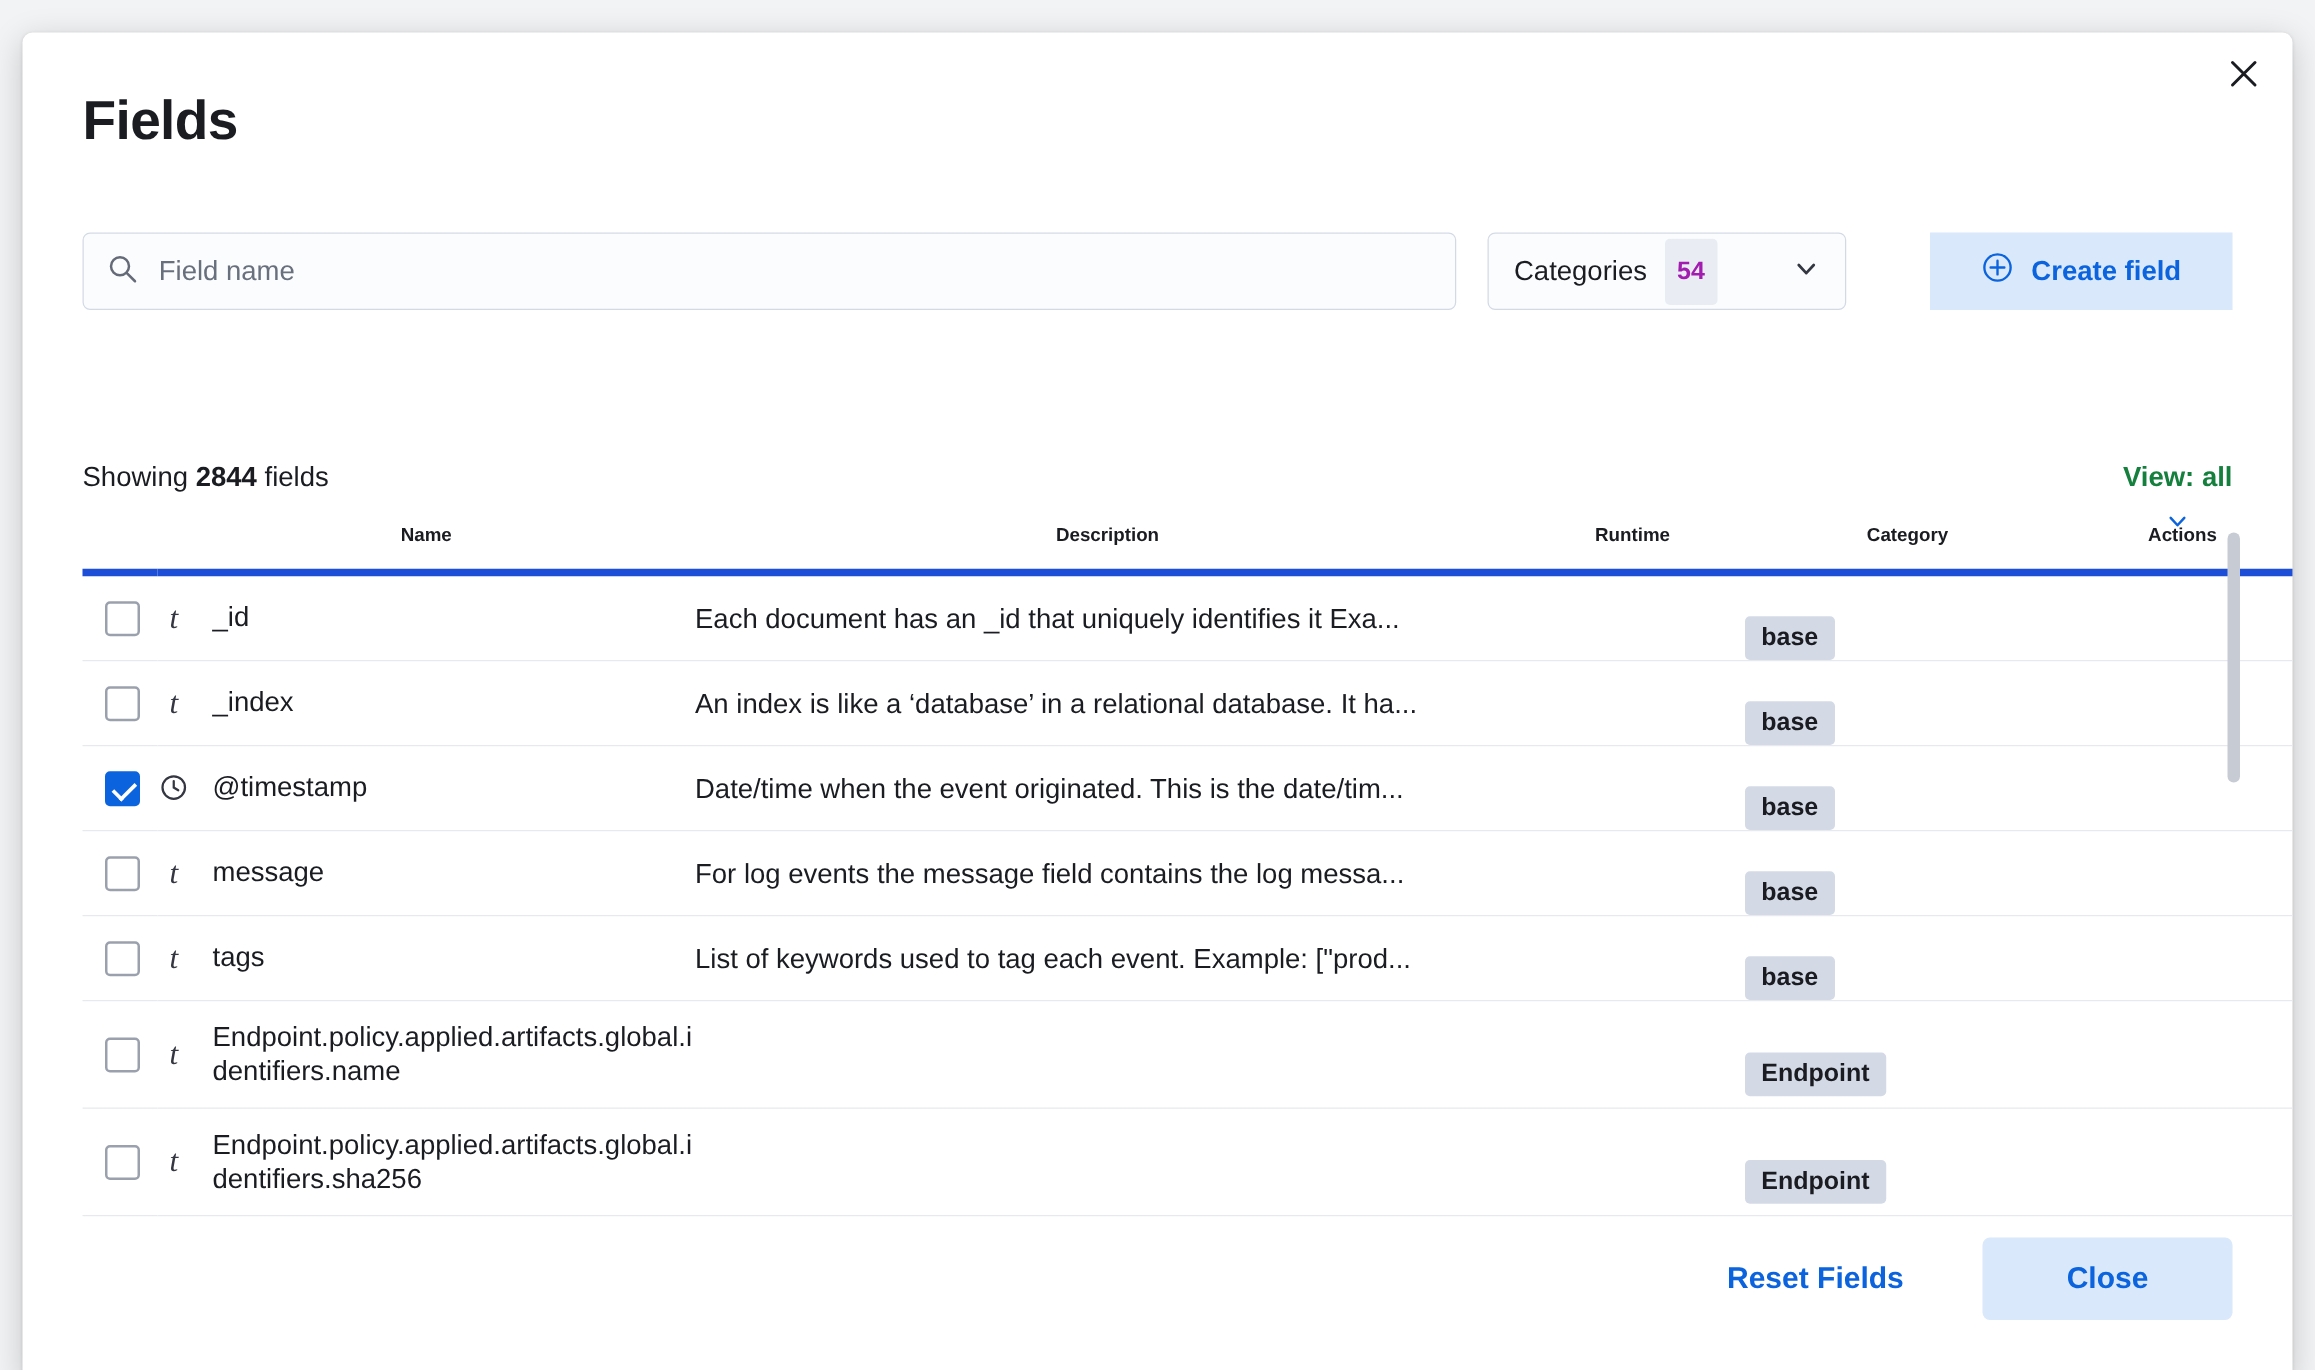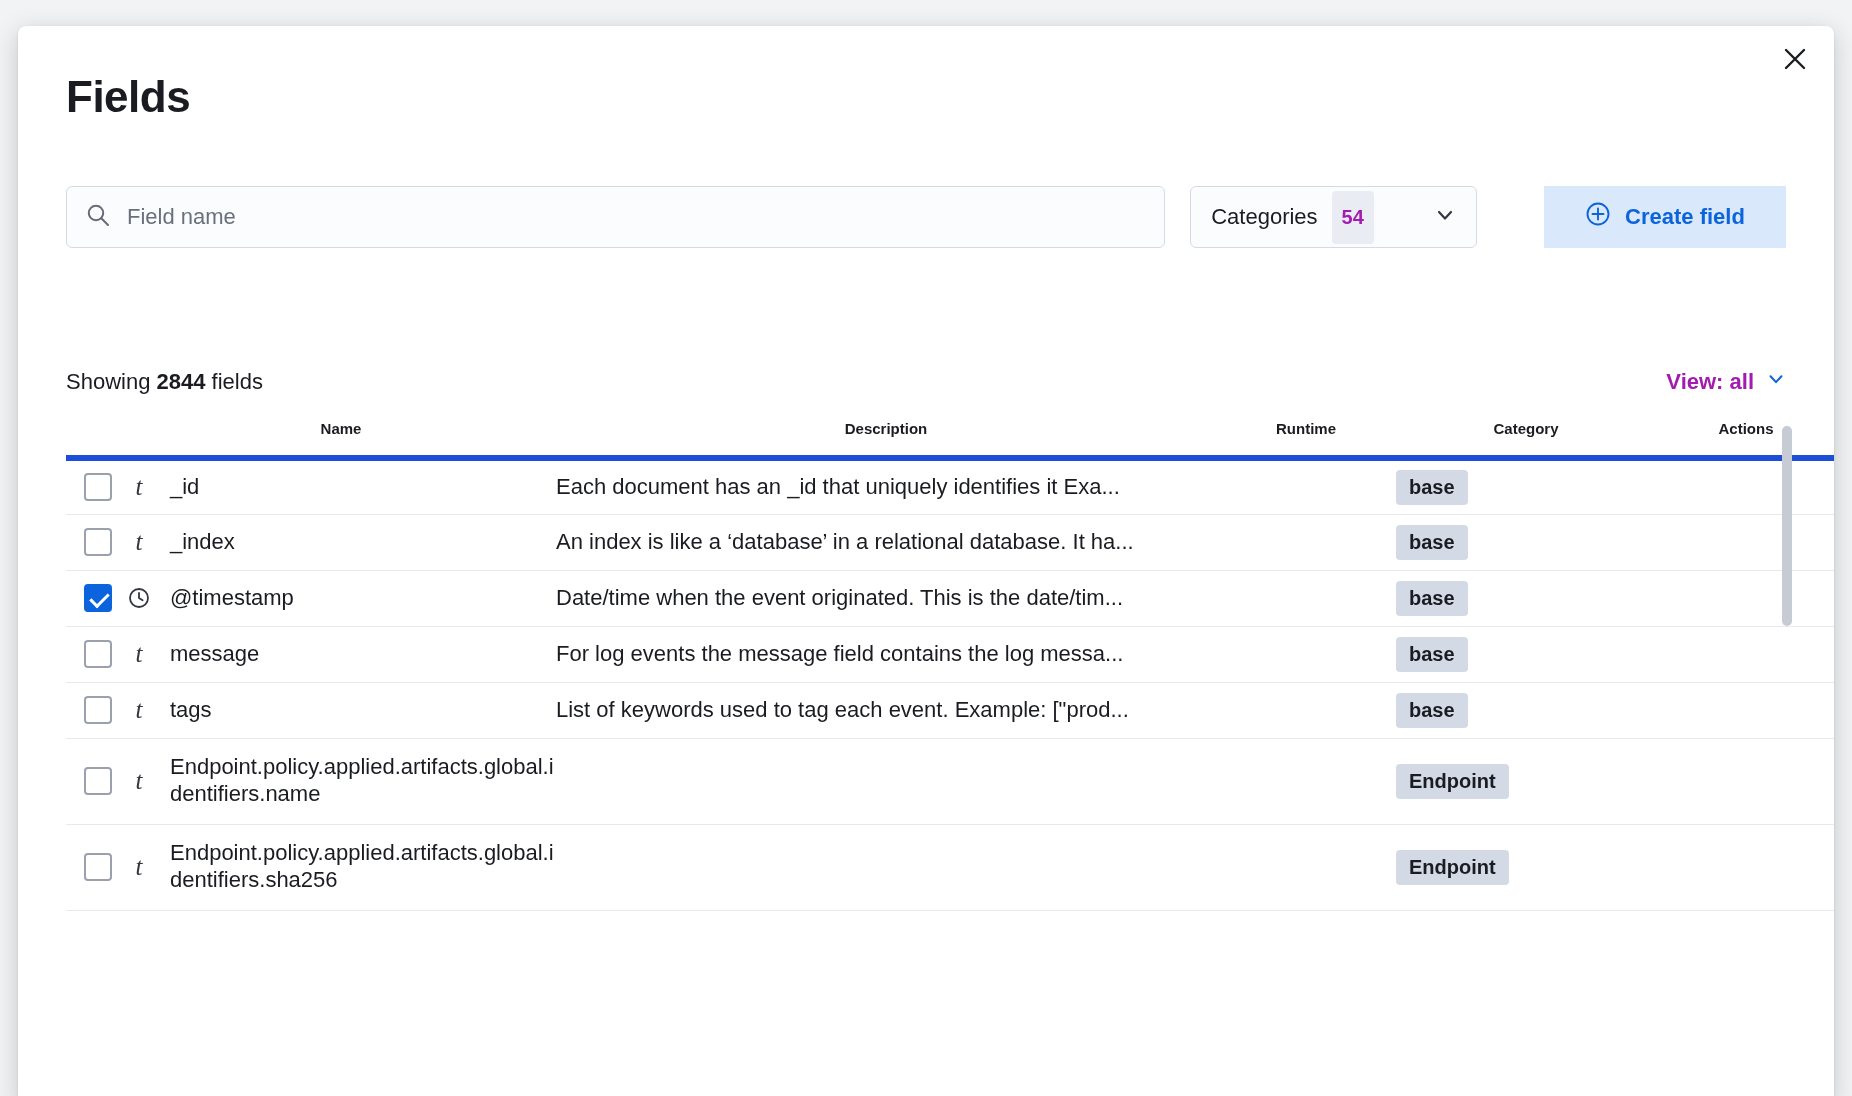--- a/index.html
+++ b/index.html
@@ -134,26 +134,27 @@
     font-size: 22px;
     color: #1a1c21;
   }
   .showing b { font-weight: bold; }
 
   .view-all {
     position: absolute;
     right: 48px;
     top: 343px;
     font-size: 22px;
-    color: #a21caf;
+    color: #15803d;
     font-weight: bold;
     display: flex;
     align-items: center;
     gap: 12px;
     cursor: pointer;
+    flex-direction: column;
   }
 
   .table-wrap {
     position: absolute;
     left: 48px;
     top: 394px;
     right: 48px;
     height: 516px;
   }
 
@@ -237,20 +238,21 @@
   }
 
   .badge {
     display: inline-block;
     background: #d3dae6;
     color: #1a1c21;
     font-size: 20px;
     font-weight: bold;
     border-radius: 4px;
     padding: 6px 13px;
+    margin-top: 32px;
   }
 
   .scrollbar {
     position: absolute;
     right: 42px;
     top: 400px;
     width: 10px;
     height: 508px;
     background: transparent;
     border-radius: 6px;
@@ -493,14 +495,18 @@
             <td></td>
           </tr>
         </tbody>
     </table>
   </div>
 
   <div class="scrollbar">
     <div class="thumb"></div>
   </div>
 
+  <div class="footer">
+    <button class="reset-btn">Reset Fields</button>
+    <button class="close-btn">Close</button>
+  </div>
 
 </div>
 
 </body></html>

